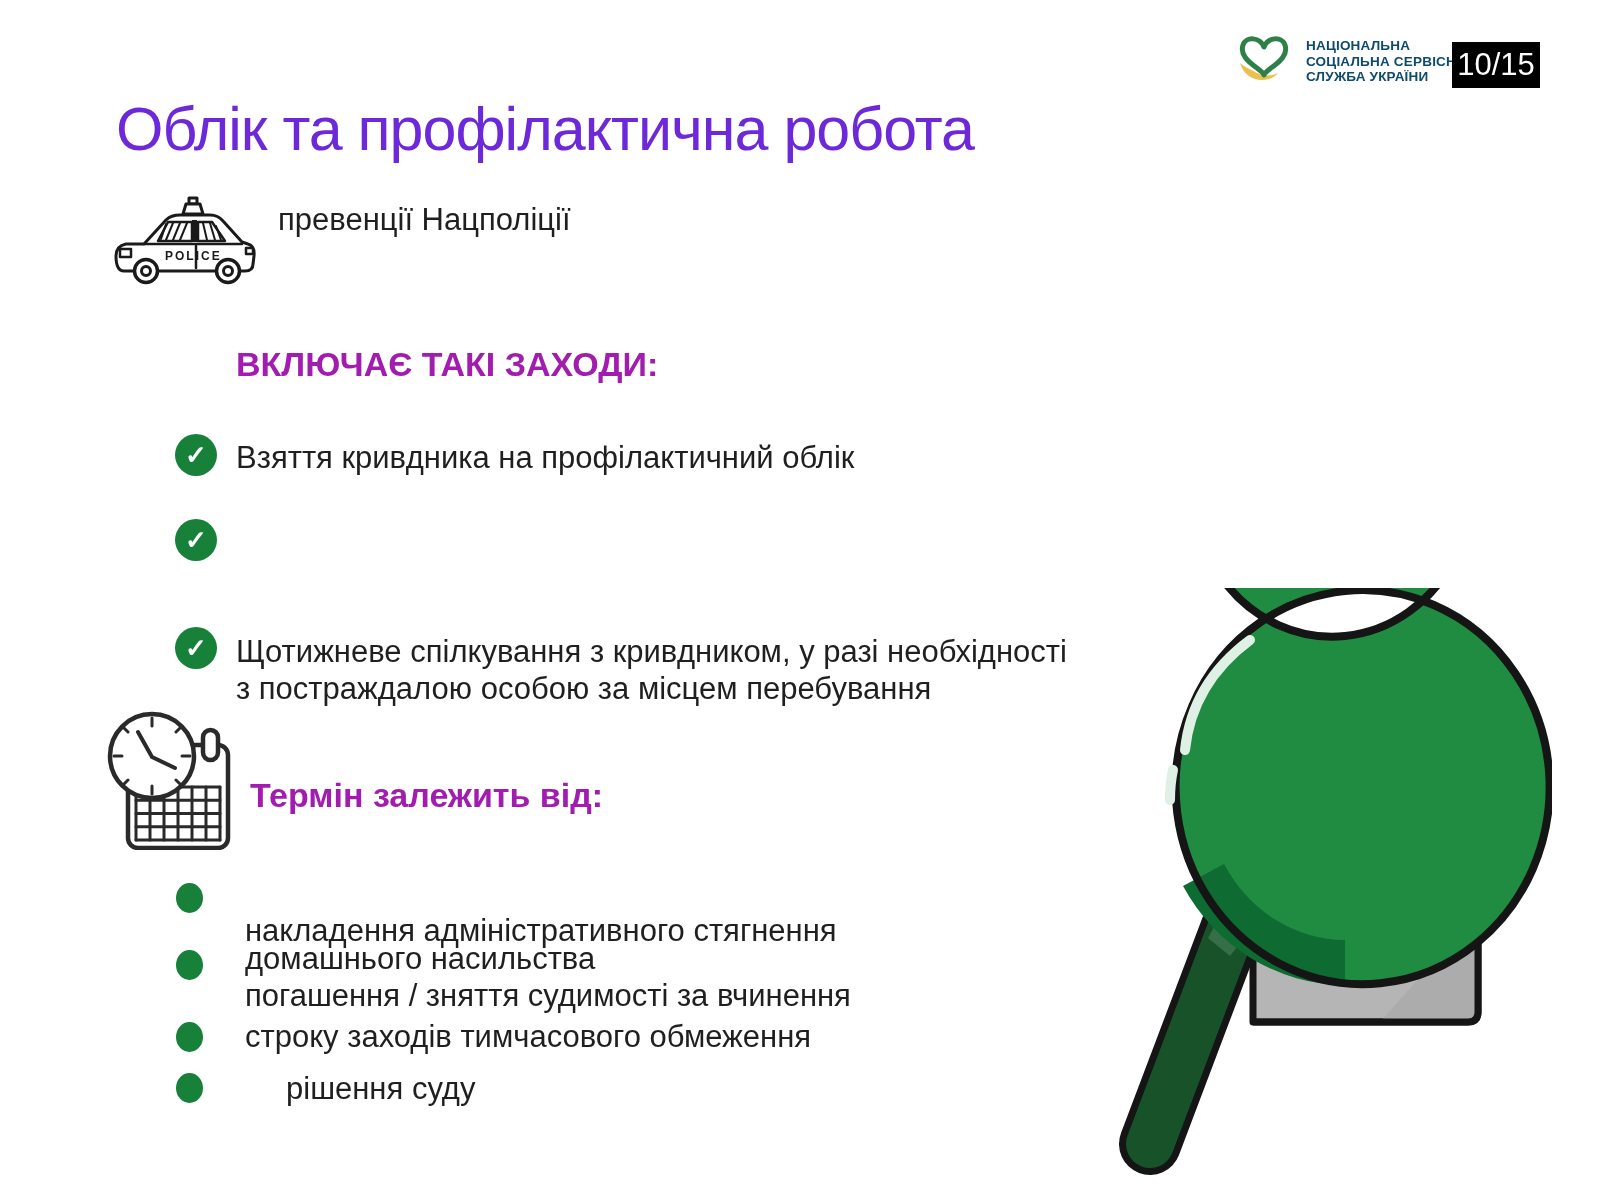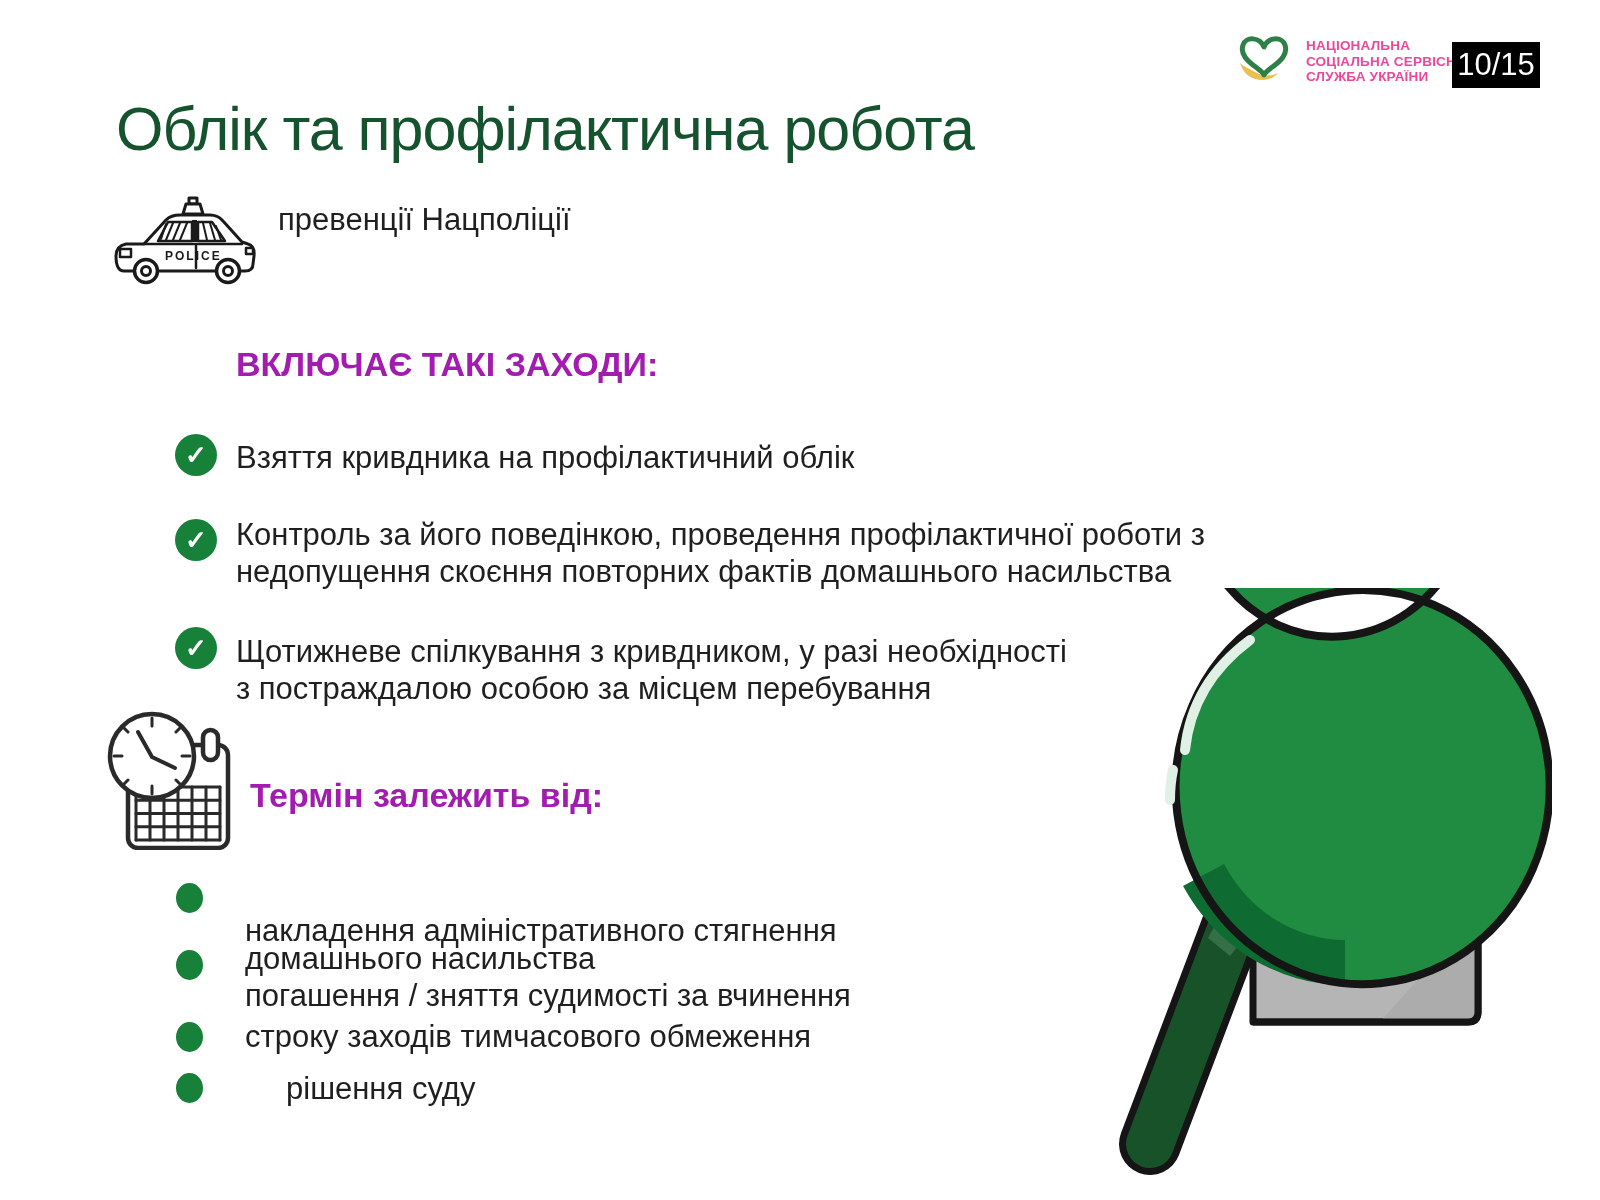--- a/index.html
+++ b/index.html
@@ -3,25 +3,25 @@
 <meta charset="utf-8">
 <style>
   html,body{margin:0;padding:0;background:#ffffff;}
   #slide{
     position:relative;width:1600px;height:1200px;background:#ffffff;overflow:hidden;
     font-family:"Liberation Sans", sans-serif;color:#1f1f1f;
   }
   
   #logo{position:absolute;left:1232px;top:28px;width:64px;height:64px;}
   #logo-text{position:absolute;left:1306px;top:38px;font-size:13.5px;line-height:15.5px;
-    font-weight:600;color:#ec4899;letter-spacing:.2px;white-space:nowrap;}
+    font-weight:600;color:#0c4a6e;letter-spacing:.2px;white-space:nowrap;}
   #page-badge{position:absolute;left:1452px;top:42px;width:88px;height:46px;background:#000000;
     color:#ffffff;font-size:31px;font-weight:500;display:flex;align-items:center;justify-content:center;}
   
-  #title{position:absolute;left:116px;top:94px;font-size:61px;font-weight:300;color:#14532d;
+  #title{position:absolute;left:116px;top:94px;font-size:61px;font-weight:300;color:#6d28d9;
     letter-spacing:-1px;white-space:nowrap;}
   
   #police-icon{position:absolute;left:108px;top:196px;width:150px;height:96px;}
   #intro-text{position:absolute;left:278px;top:201px;font-size:31px;line-height:37px;font-weight:500;}
   
   .section-heading{position:absolute;font-size:34px;font-weight:700;color:#a21caf;white-space:nowrap;}
   #measures-heading{left:236px;top:345px;}
   #term-heading{left:250px;top:776px;}
   
   .item{position:absolute;font-size:31px;line-height:37px;font-weight:500;white-space:nowrap;}
@@ -91,24 +91,20 @@
   </div>
 
   <div id="measures-heading" class="section-heading">ВКЛЮЧАЄ ТАКІ ЗАХОДИ:</div>
 
   <div id="m-check-0" class="check-bullet">✓</div>
   <div id="m-item-0" class="item">
     <div>Взяття кривдника на профілактичний облік</div>
   </div>
 
   <div id="m-check-1" class="check-bullet">✓</div>
-  <div id="m-item-1" class="item">
-    <div>Контроль за його поведінкою, проведення профілактичної роботи з</div>
-    <div>недопущення скоєння повторних фактів домашнього насильства</div>
-  </div>
 
   <div id="m-check-2" class="check-bullet">✓</div>
   <div id="m-item-2" class="item">
     <div>Щотижневе спілкування з кривдником, у разі необхідності</div>
     <div>з постраждалою особою за місцем перебування</div>
   </div>
 
   <svg id="clock-calendar-icon" viewBox="0 0 126 158" fill="none" stroke="#2a2a2a" stroke-linecap="round" stroke-linejoin="round">
     <rect x="22" y="53" width="100" height="103" rx="10" fill="#ffffff" stroke-width="4.5"></rect>
     <rect x="97" y="38" width="15" height="30" rx="7.5" fill="#ffffff" stroke-width="4.5"></rect>

